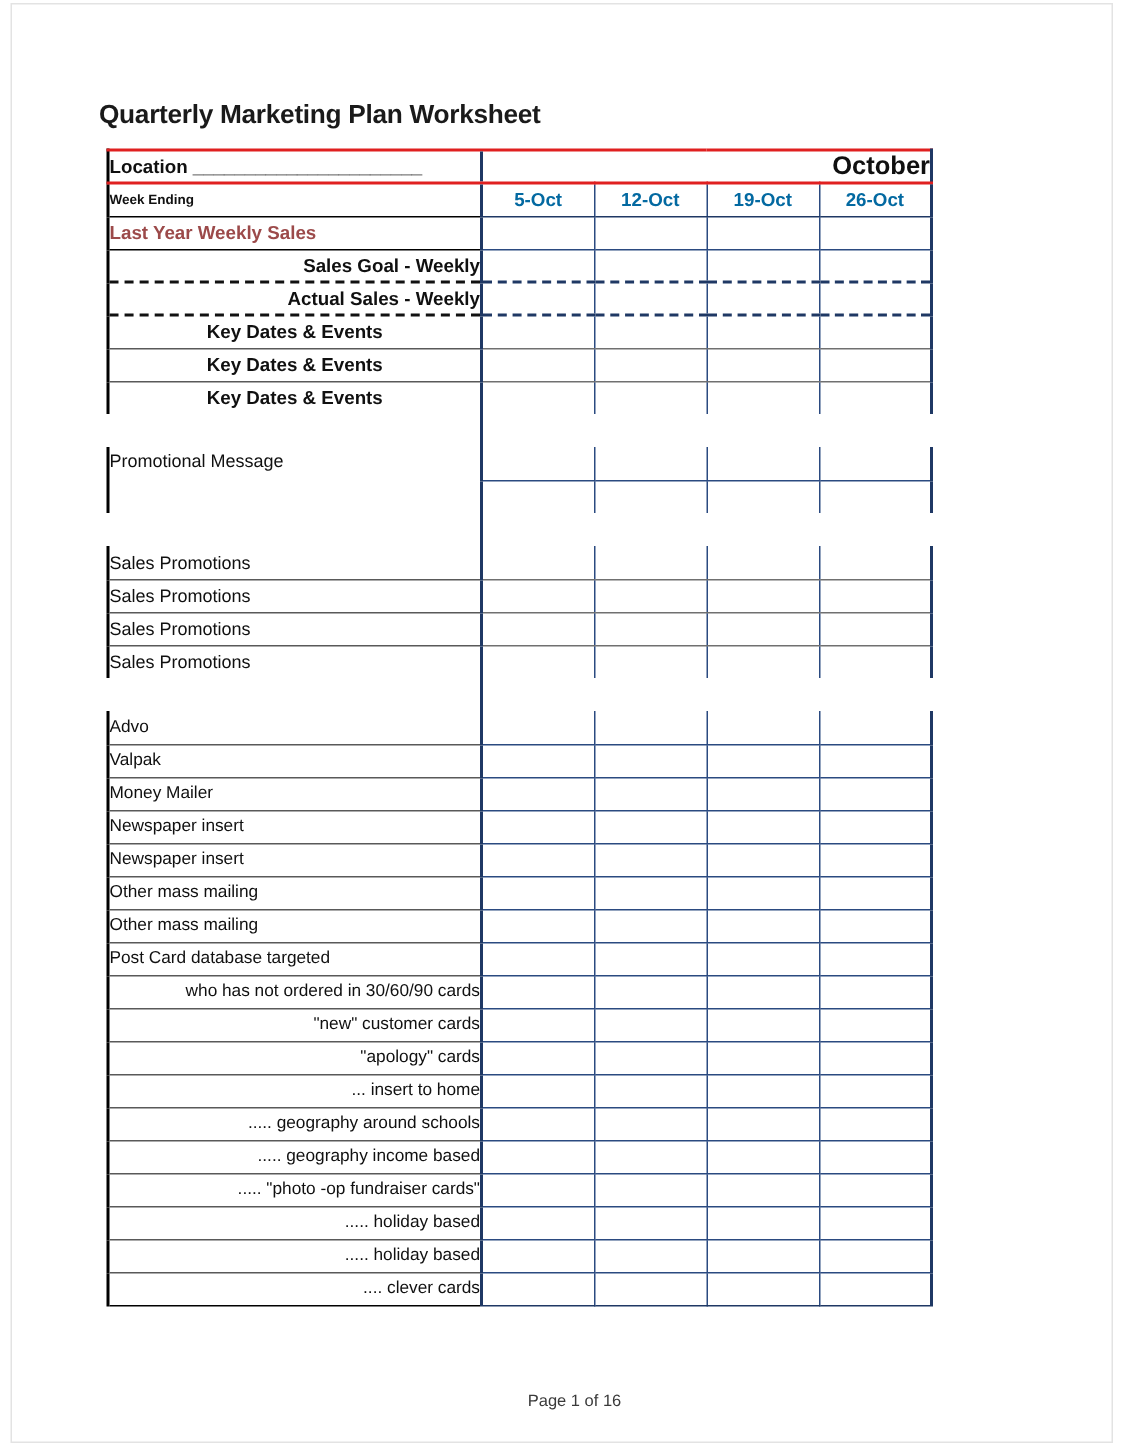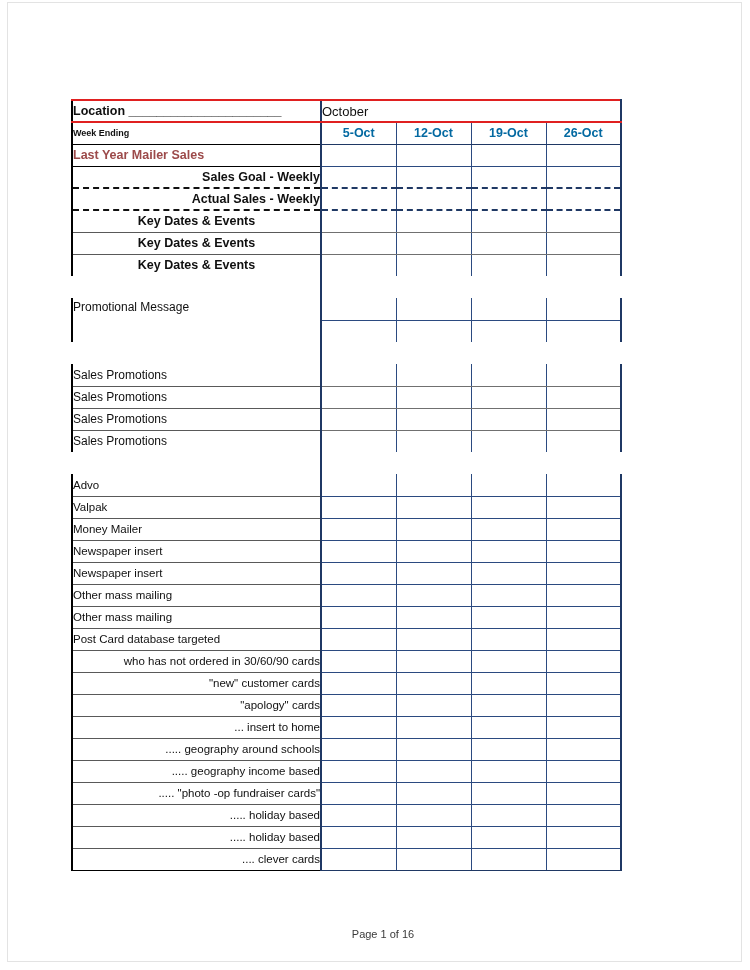--- a/index.html
+++ b/index.html
@@ -92,23 +92,23 @@
   
   .loc-row td { height: 32px; }
   .loc-cell {
     font-size: 12.5px;
     font-weight: bold;
     padding-left: 22px;
     text-align: left;
     white-space: nowrap;
   }
   .month-cell {
-    text-align: left;
-    font-size: 13px;
-    font-weight: normal;
+    text-align: right;
+    font-size: 17px;
+    font-weight: bold;
   }
 
   
   .wk-row td { height: 33px; background: #dce3ef; }
   .wk-label {
     text-align: left;
     font-size: 9px;
     font-weight: bold;
     padding-right: 4px;
     color: #111;
@@ -155,20 +155,21 @@
     text-align: center;
     font-size: 11px;
     color: #3a3a3a;
   }
 </style>
 </head>
 <body>
 
 <div id="page-sheet">
 
+  <div id="doc-title">Quarterly Marketing Plan Worksheet</div>
 
   <table id="worksheet">
     <colgroup>
       <col class="c-label">
       <col class="c-data">
         <col class="c-data">
         <col class="c-data">
         <col class="c-data">
     </colgroup>
     <tbody>
@@ -180,21 +181,21 @@
 
       <tr class="wk-row">
         <td class="lbl wk-label bd-thick-l bd-bot-blk">Week Ending</td>
         <td class="wk-date bd-data-l bd-data-sep bd-data-bot-strong">5-Oct</td>
         <td class="wk-date bd-data-sep bd-data-bot-strong">12-Oct</td>
         <td class="wk-date bd-data-sep bd-data-bot-strong">19-Oct</td>
         <td class="wk-date bd-data-r bd-data-bot-strong">26-Oct</td>
       </tr>
 
       <tr class="r26">
-        <td class="lbl lbl-left red-txt bd-thick-l bd-bot-blk">Last Year Mailer Sales</td>
+        <td class="lbl lbl-left red-txt bd-thick-l bd-bot-blk">Last Year Weekly Sales</td>
         <td class="bd-data-l bd-data-sep bd-data-bot"></td>
         <td class="bd-data-sep bd-data-bot"></td>
         <td class="bd-data-sep bd-data-bot"></td>
         <td class="bd-data-r bd-data-bot"></td>
       </tr>
 
       <tr class="r26">
         <td class="lbl lbl-center big bd-thick-l bd-bot-dash">Sales Goal - Weekly</td>
         <td class="bd-data-l bd-data-sep bd-data-bot-dash"></td>
         <td class="bd-data-sep bd-data-bot-dash"></td>

